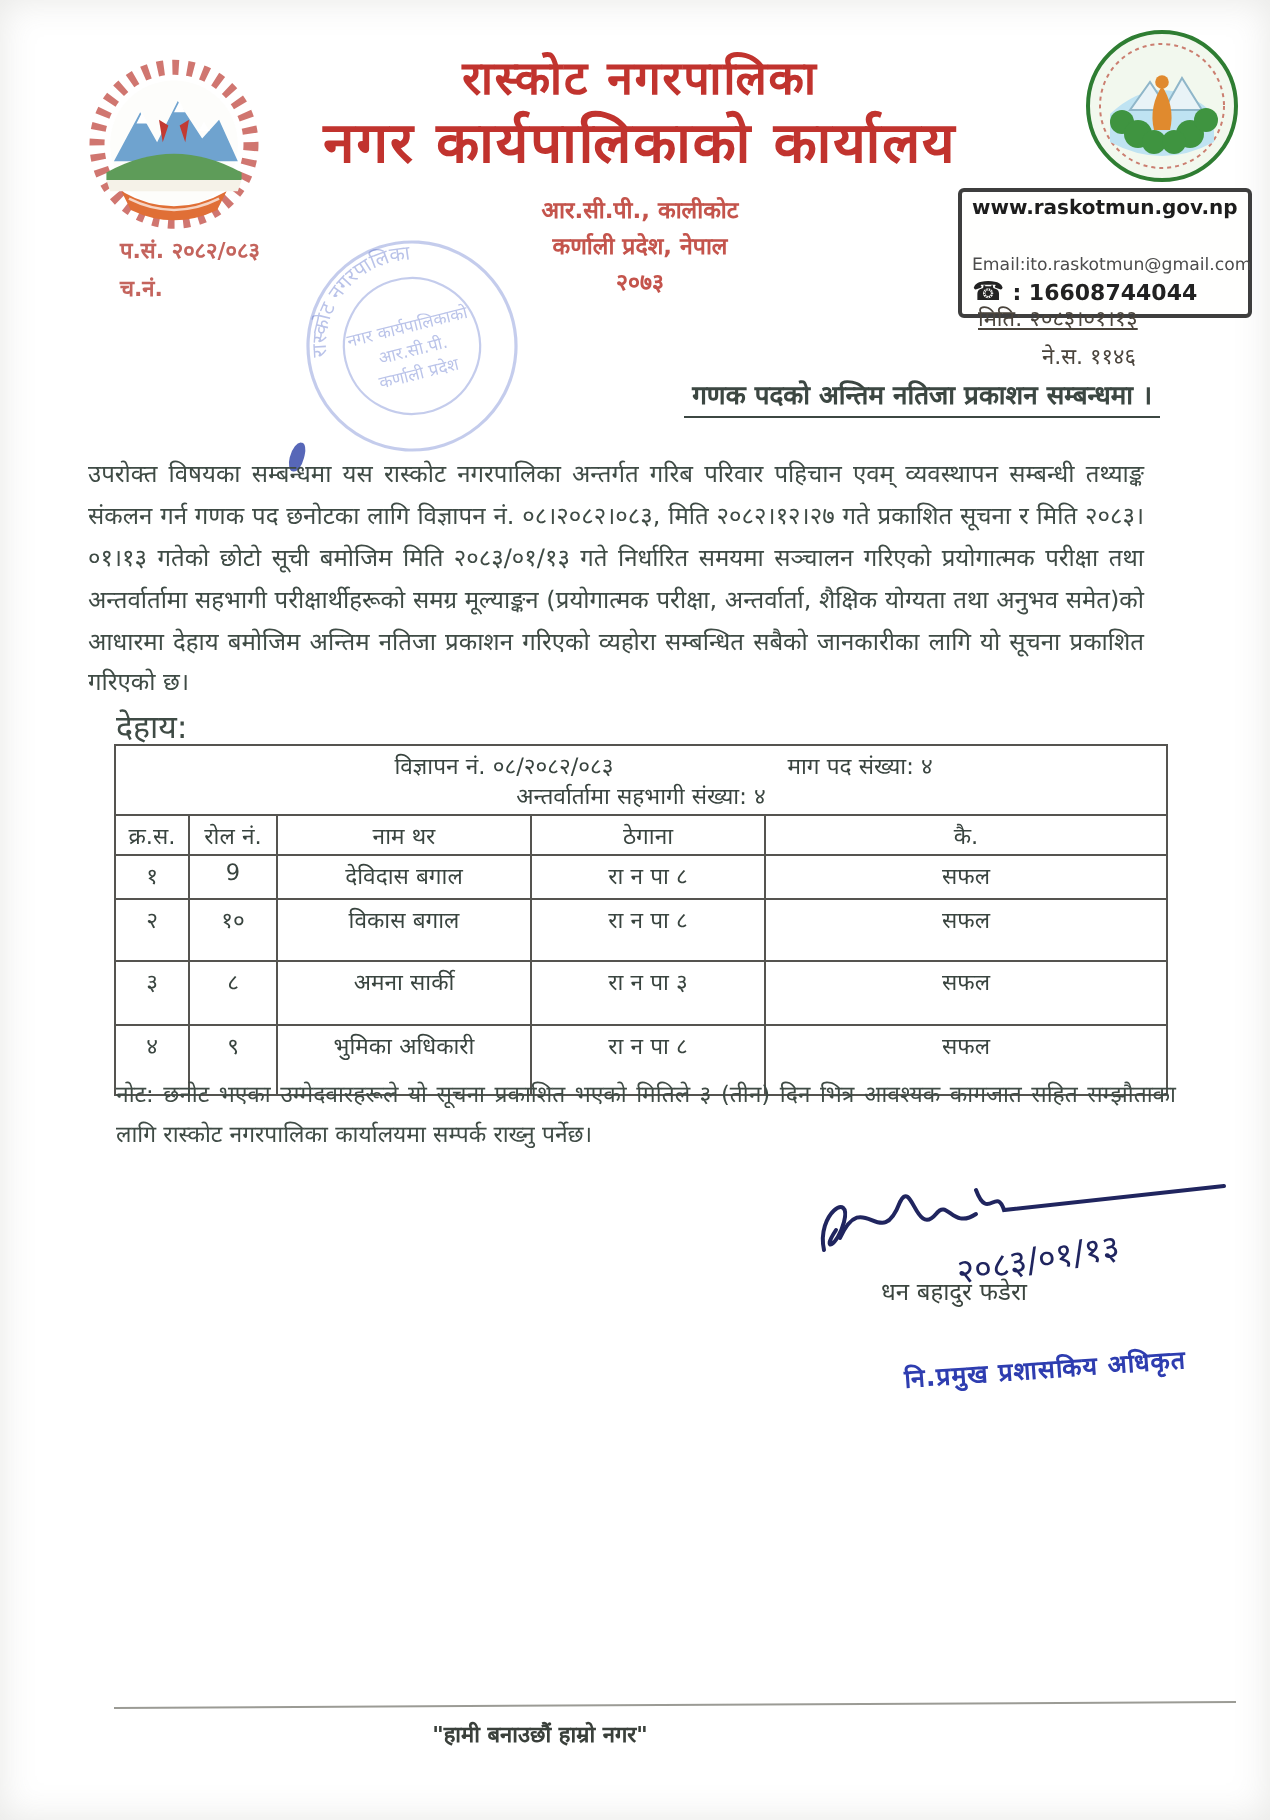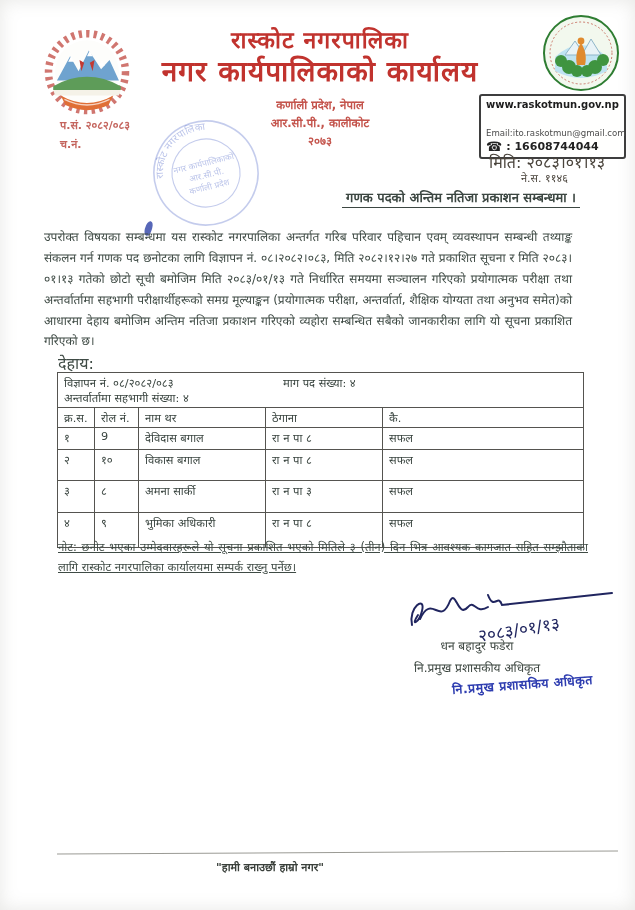--- a/index.html
+++ b/index.html
@@ -15,45 +15,45 @@
   .title-wrap{position:absolute;left:135px;top:28px;width:370px;text-align:center;color:#c1332e;}
   .title-line1{font-size:23px;font-weight:bold;letter-spacing:1px;line-height:1.1;}
   .title-line2{font-size:28px;font-weight:bold;letter-spacing:1px;line-height:1.15;margin-top:3px;}
   .addr{position:absolute;left:135px;top:97px;width:370px;text-align:center;color:#c4544c;font-weight:bold;font-size:11.5px;line-height:1.55;}
   .refno{position:absolute;left:60px;top:117px;color:#c4645d;font-size:11px;font-weight:bold;line-height:1.7;}
   .contact-box{position:absolute;left:479px;top:94px;width:147px;border:2px solid #3e3e3e;border-radius:3px;background:#fffffe;padding:3px 5px 4px 5px;box-sizing:border-box;}
   .cb-web{font-size:10px;font-weight:bold;color:#1d1d1d;}
   .cb-email{font-size:8.6px;color:#4c4c4c;margin-top:18px;}
   .cb-phone{font-size:11px;font-weight:bold;color:#222;margin-top:2px;display:flex;align-items:center;gap:4px;}
   .cb-phone .ph-icon{font-size:13px;line-height:1;}
-  .miti{position:absolute;left:489px;top:151px;font-size:16px;color:#4a443c;font-weight:500;}
+  .miti{position:absolute;left:489px;top:151px;font-size:11px;color:#4a443c;font-weight:500;text-decoration:underline;}
   .nes{position:absolute;left:521px;top:170px;font-size:11px;color:#4a443c;}
   
   .round-stamp{position:absolute;left:143px;top:110px;width:126px;height:126px;pointer-events:none;}
   .ink-blot{position:absolute;left:145px;top:221px;width:7px;height:15px;background:#3a4cab;border-radius:60% 40% 55% 45%;transform:rotate(14deg);opacity:.85;}
   
   .subject{position:absolute;left:60px;top:188px;width:520px;text-align:right;font-size:13px;font-weight:bold;color:#3c4742;}
   .subject span{border-bottom:1.5px solid #3c4742;padding:0 4px 2px 4px;}
   
   .body-para{position:absolute;left:44px;top:227px;width:528px;font-size:12px;line-height:1.74;text-align:justify;color:#3f4b45;}
   .dehaya{position:absolute;left:58px;top:352px;font-size:16px;color:#3f4b45;}
   
   table.results{position:absolute;left:57px;top:372px;width:526px;border-collapse:collapse;font-size:11.3px;color:#39443f;table-layout:fixed;}
-  table.results td,table.results th{border:1.2px solid #555450;padding:2px 6px;vertical-align:top;text-align:left;font-weight:normal;}
+  table.results td,table.results th{border:1.2px solid #555450;padding:2px 6px;vertical-align:top;text-align:center;font-weight:normal;}
   .advert-row td{padding:2px 8px;}
   .advert-row .seg1{display:inline-block;width:42%;}
   .advert-row .seg2{display:inline-block;width:26%;}
   .advert-row .seg3{display:inline-block;width:31%;}
   .hrow th{padding:3px 6px;}
   .r1 td{height:17px;}
   .r2 td{height:26px;}
   .r3 td{height:27px;}
   .r4 td{height:30px;}
   
-  .note{position:absolute;left:58px;top:538px;width:530px;font-size:11.4px;line-height:1.72;text-align:justify;color:#3f4b45;text-decoration:underline;}
+  .note{position:absolute;left:58px;top:538px;width:530px;font-size:11.4px;line-height:1.72;text-align:justify;color:#3f4b45;}
   
   .sig-svg{position:absolute;left:402px;top:585px;width:222px;height:62px;}
   .sig-name{position:absolute;left:398px;top:637px;width:158px;text-align:center;font-size:12px;color:#3b453f;}
   .sig-title{position:absolute;left:383px;top:659px;width:188px;text-align:center;font-size:12px;color:#3b453f;}
   .sig-stamp{position:absolute;left:452px;top:676px;font-size:12.5px;font-weight:bold;color:#2e3db0;transform:rotate(-4deg);letter-spacing:.5px;}
   
   .footer-line{position:absolute;left:57px;top:852px;width:561px;border-top:1.2px solid #9b9b95;transform:rotate(-.3deg);}
   .slogan{position:absolute;left:110px;top:859px;width:320px;text-align:center;font-size:11px;font-weight:bold;color:#3a403b;}
 </style>
 </head>
@@ -89,22 +89,22 @@
     <path d="M40,30 C36,36 34,44 36,52 L44,52 C46,44 44,36 40,30 Z" fill="#e08a2e"></path>
     <circle cx="40" cy="28" r="3.4" fill="#e08a2e"></circle>
   </svg>
 
   <div class="title-wrap">
     <div class="title-line1">रास्कोट नगरपालिका</div>
     <div class="title-line2">नगर कार्यपालिकाको कार्यालय</div>
   </div>
 
   <div class="addr">
+    <div>आर.सी.पी., कालीकोट</div>
     <div>कर्णाली प्रदेश, नेपाल</div>
-    <div>आर.सी.पी., कालीकोट</div>
     <div>२०७३</div>
   </div>
 
   <div class="refno">
     <div>प.सं. २०८२/०८३</div>
     <div>च.नं.</div>
   </div>
 
   <div class="contact-box">
     <div class="cb-web">www.raskotmun.gov.np</div>
@@ -200,19 +200,18 @@
 
   <svg class="sig-svg" viewBox="0 0 222 62">
     <g stroke="#20255f" stroke-width="2" fill="none" stroke-linecap="round">
       <path d="M10,40 C6,22 24,10 20,26 C17,38 8,42 16,30"></path>
       <path d="M18,34 C30,8 38,42 48,16 C54,4 56,34 66,22 C72,14 74,30 86,22"></path>
       <path d="M86,10 C92,26 96,8 100,20 L210,8"></path>
     </g>
     <text x="76" y="50" font-size="17" fill="#20255f" transform="rotate(-9 120 45)">२०८३/०१/१३</text>
   </svg>
   <div class="sig-name">धन बहादुर फडेरा</div>
-  <div class="sig-title">नि.प्रमुख प्रशासकीय अधिकृत</div>
   <div class="sig-stamp">नि.प्रमुख प्रशासकिय अधिकृत</div>
 
   <div class="footer-line"></div>
   <div class="slogan">"हामी बनाउछौं हाम्रो नगर"</div>
 
 </div>
 
 </body></html>

